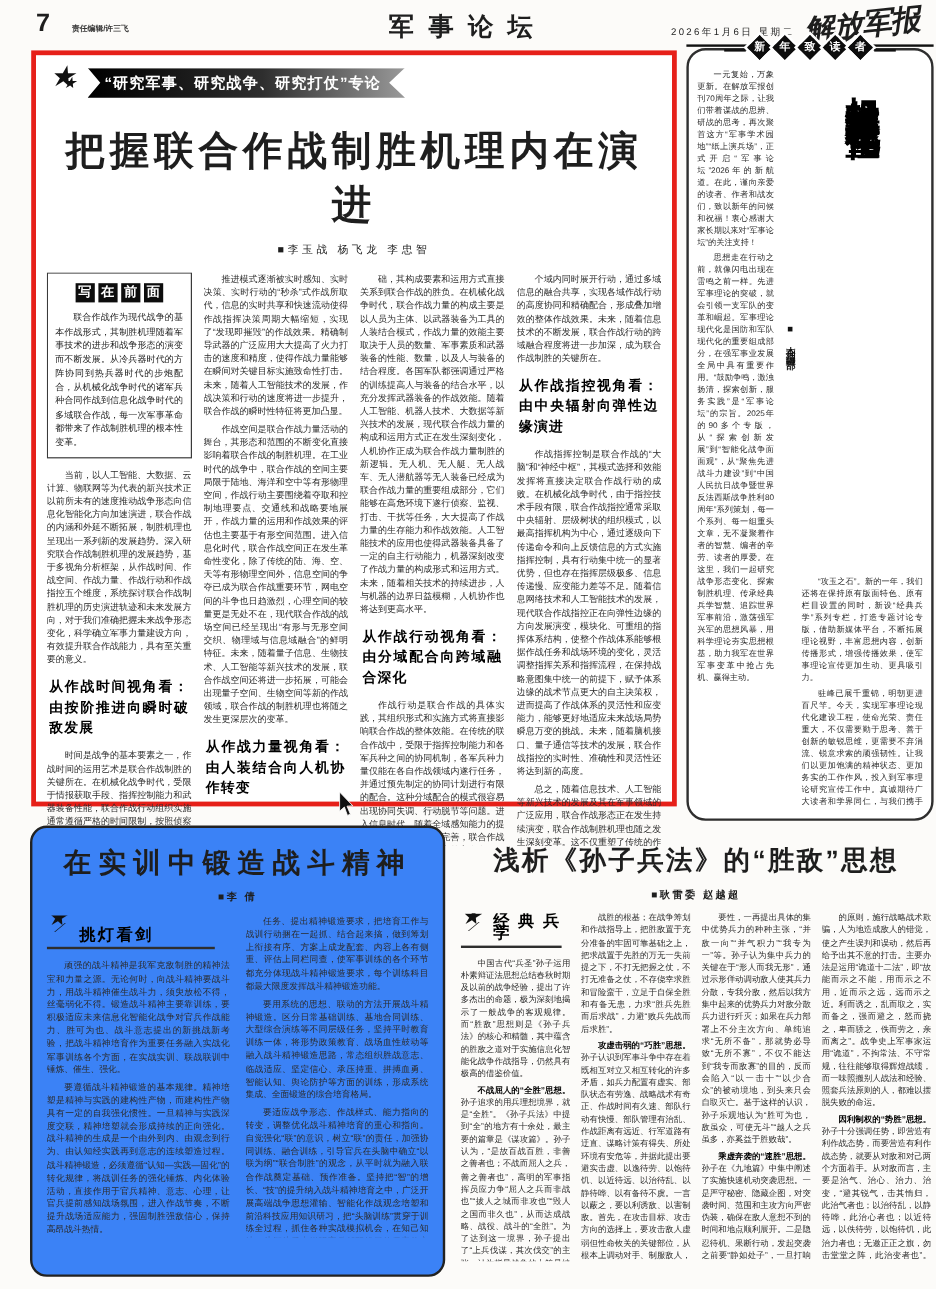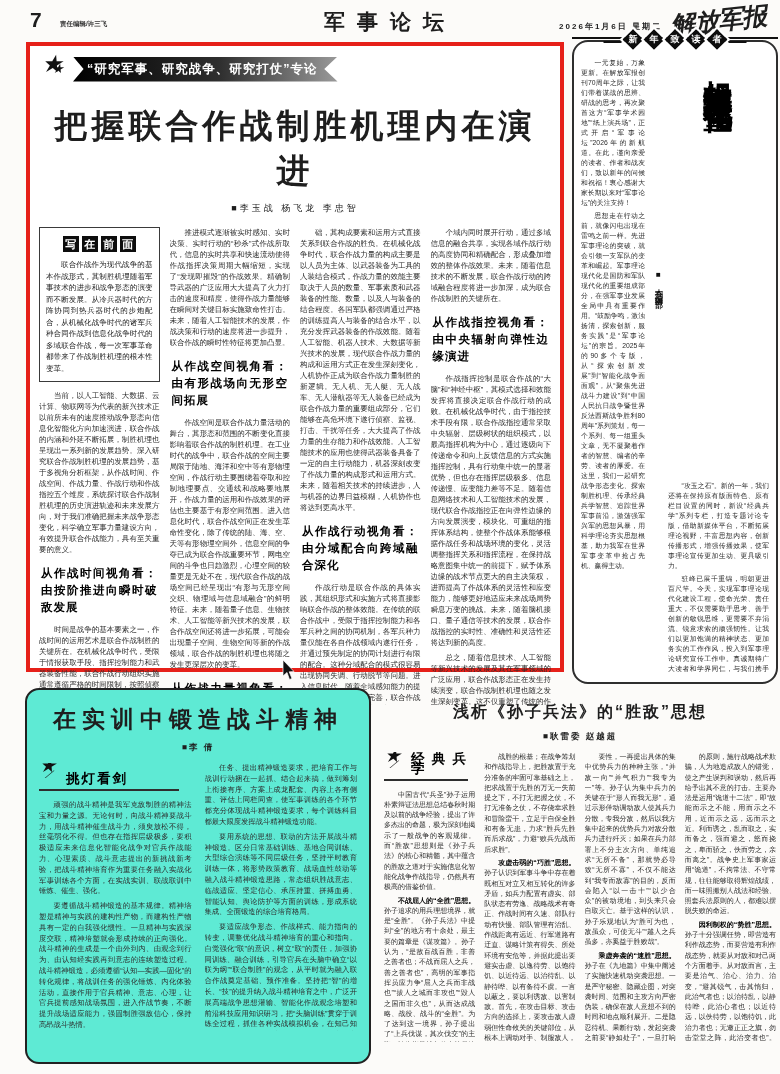--- a/index.html
+++ b/index.html
@@ -3,21 +3,21 @@
 <meta charset="utf-8">
 <style>
   html,body{margin:0;padding:0;}
   body{width:780px;height:1074px;position:relative;background:#fcfbf9;
        font-family:"Liberation Sans",sans-serif;color:#1e1e1e;overflow:hidden;}
   
   .hdr{position:absolute;top:6px;left:0;width:780px;height:32px;}
   .pno{position:absolute;left:30px;top:2px;font-size:21px;font-weight:900;}
   .ed{position:absolute;left:60px;top:14px;font-size:6.5px;font-weight:bold;color:#333;}
   .sec{position:absolute;left:0;right:0;top:2px;text-align:center;font-size:21px;font-weight:900;letter-spacing:12px;}
-  .date{position:absolute;right:118px;top:15px;font-size:8px;letter-spacing:2px;font-weight:bold;}
+  .date{position:absolute;right:118px;top:15px;font-size:8px;letter-spacing:2px;font-weight:normal;}
   .mast{position:absolute;right:14px;top:-2px;font-size:25px;font-weight:900;
         font-family:"Liberation Serif",serif;font-style:italic;transform:rotate(-6deg);letter-spacing:-1px;}
   .hdr-rule{position:absolute;top:37px;left:572px;width:206px;height:2px;background:#111;}
   
   .mainbox{position:absolute;left:26px;top:42px;width:538px;height:630px;border:4px solid #e62019;
            background:#fff;box-sizing:border-box;padding:6px 9px 8px;}
   .banner-row{display:flex;align-items:center;margin:2px 0 0 2px;}
   .star-ico{position:relative;width:32px;height:30px;flex:0 0 32px;}
   .star-ico .s1{position:absolute;left:0;top:-4px;font-size:24px;color:#111;}
   .star-ico .s2{position:absolute;left:11px;top:7px;font-size:13px;color:#111;}
@@ -48,34 +48,34 @@
   .sb-col1{width:64px;flex:0 0 64px;font-size:6.8px;line-height:10px;text-align:justify;overflow:hidden;color:#2b2b2b;}
   .sb-col1 p{margin:0 0 3px;text-indent:2em;}
   .sb-by{flex:0 0 13px;writing-mode:vertical-rl;font-size:8px;letter-spacing:3px;padding-top:212px;color:#111;font-weight:bold;}
   .sb-right{flex:1;display:flex;flex-direction:column;min-width:0;}
   .sb-title{writing-mode:vertical-rl;font-size:29px;font-weight:900;letter-spacing:2px;line-height:34px;
             height:418px;margin:0 auto;color:#000;}
   .sb-bottom{flex:1;font-size:6.8px;line-height:10px;text-align:justify;overflow:hidden;margin-top:5px;color:#2b2b2b;}
   .sb-bottom p{margin:0 0 3px;text-indent:2em;}
   
   .bl{position:absolute;left:25px;top:688px;width:346px;height:376px;border:2px solid #222;border-radius:14px;
-      box-sizing:border-box;background:#5eead4;padding:10px 12px 8px;}
+      box-sizing:border-box;background:#3b82f6;padding:10px 12px 8px;}
   .bl-title{text-align:center;font-size:23px;font-weight:900;letter-spacing:6px;margin:4px 0 7px;}
   .sm-by{text-align:center;font-size:8.5px;font-weight:bold;letter-spacing:2px;margin-bottom:9px;}
   .bl-cols{display:flex;gap:13px;height:268px;overflow:hidden;}
   .bcol{flex:1 1 0;min-width:0;font-size:7.3px;line-height:10.8px;text-align:justify;overflow:hidden;color:#2b2b2b;}
   .bcol p{margin:0 0 4px;text-indent:2em;}
   .cbadge{display:flex;align-items:flex-end;gap:5px;margin:2px 0 9px;border-bottom:2px solid #2e2e2e;
           padding-bottom:4px;width:92%;}
   .cbadge .cb-star{position:relative;width:22px;height:20px;flex:0 0 22px;}
   .cbadge .cb-star .s1{position:absolute;left:0;top:-4px;font-size:19px;color:#111;}
   .cbadge .cb-star .s2{position:absolute;left:10px;top:4px;font-size:11px;color:#111;transform:skewX(-20deg);}
   .cbadge b{font-size:13.5px;letter-spacing:2px;color:#000;}
   .br{position:absolute;left:382px;top:688px;width:396px;height:376px;box-sizing:border-box;padding:6px 2px 0;}
-  .br-title{text-align:center;font-size:16px;font-weight:900;letter-spacing:2px;margin:8px 0 8px;}
+  .br-title{text-align:center;font-size:22px;font-weight:900;letter-spacing:2px;margin:8px 0 8px;}
   .br-cols{display:flex;gap:9px;height:290px;overflow:hidden;}
   .scol{flex:1 1 0;min-width:0;font-size:7px;line-height:10.3px;text-align:justify;overflow:hidden;color:#2b2b2b;}
   .scol p{margin:0 0 3px;text-indent:2em;}
   .lead{font-weight:900;color:#000;}
   
   .cursor{position:absolute;left:282px;top:660px;width:15px;height:21px;z-index:40;}
 </style>
 </head>
 <body>
 
@@ -108,21 +108,20 @@
           <span>面</span>
         </div>
         <p>联合作战作为现代战争的基本作战形式，其制胜机理随着军事技术的进步和战争形态的演变而不断发展。从冷兵器时代的方阵协同到热兵器时代的步炮配合，从机械化战争时代的诸军兵种合同作战到信息化战争时代的多域联合作战，每一次军事革命都带来了作战制胜机理的根本性变革。</p>
       </div>
       <p>当前，以人工智能、大数据、云计算、物联网等为代表的新兴技术正以前所未有的速度推动战争形态向信息化智能化方向加速演进，联合作战的内涵和外延不断拓展，制胜机理也呈现出一系列新的发展趋势。深入研究联合作战制胜机理的发展趋势，基于多视角分析框架，从作战时间、作战空间、作战力量、作战行动和作战指控五个维度，系统探讨联合作战制胜机理的历史演进轨迹和未来发展方向，对于我们准确把握未来战争形态变化，科学确立军事力量建设方向，有效提升联合作战能力，具有至关重要的意义。</p>
       <div class="colhead">从作战时间视角看：由按阶推进向瞬时破敌发展</div>
       <p>时间是战争的基本要素之一，作战时间的运用艺术是联合作战制胜的关键所在。在机械化战争时代，受限于情报获取手段、指挥控制能力和武器装备性能，联合作战行动组织实施通常遵循严格的时间限制，按照侦察预警、火力准备、前沿突破、纵深攻击、巩固防御的阶段划分依次展开，各军兵种力量在各阶段根据预定计划递进执行作战任务。这种作战模式下，作战节奏相对缓慢，时间利用效率不高，往往需要数天甚至数月才能完成一个战役阶段。随着信息技术和精确制导武器的发展，现代联合作战的时间维度制胜机理正在向“瞬时破敌”方向转变，作战行动节奏大大加快，作战阶段划分日益模糊，传统的</p>
     </div>
     <div class="col">
       <p>推进模式逐渐被实时感知、实时决策、实时行动的“秒杀”式作战所取代，信息的实时共享和快速流动使得作战指挥决策周期大幅缩短，实现了“发现即摧毁”的作战效果。精确制导武器的广泛应用大大提高了火力打击的速度和精度，使得作战力量能够在瞬间对关键目标实施致命性打击。未来，随着人工智能技术的发展，作战决策和行动的速度将进一步提升，联合作战的瞬时性特征将更加凸显。</p>
-      <div class="colhead">从作战空间视角看：由有形战场向无形空间拓展</div>
       <p>作战空间是联合作战力量活动的舞台，其形态和范围的不断变化直接影响着联合作战的制胜机理。在工业时代的战争中，联合作战的空间主要局限于陆地、海洋和空中等有形物理空间，作战行动主要围绕着夺取和控制地理要点、交通线和战略要地展开，作战力量的运用和作战效果的评估也主要基于有形空间范围。进入信息化时代，联合作战空间正在发生革命性变化，除了传统的陆、海、空、天等有形物理空间外，信息空间的争夺已成为联合作战重要环节，网电空间的斗争也日趋激烈，心理空间的较量更是无处不在，现代联合作战的战场空间已经呈现出“有形与无形空间交织、物理域与信息域融合”的鲜明特征。未来，随着量子信息、生物技术、人工智能等新兴技术的发展，联合作战空间还将进一步拓展，可能会出现量子空间、生物空间等新的作战领域，联合作战的制胜机理也将随之发生更深层次的变革。</p>
       <div class="colhead">从作战力量视角看：由人装结合向人机协作转变</div>
 
     </div>
     <div class="col">
       <p>础，其构成要素和运用方式直接关系到联合作战的胜负。在机械化战争时代，联合作战力量的构成主要是以人员为主体、以武器装备为工具的人装结合模式，作战力量的效能主要取决于人员的数量、军事素质和武器装备的性能、数量，以及人与装备的结合程度。各国军队都强调通过严格的训练提高人与装备的结合水平，以充分发挥武器装备的作战效能。随着人工智能、机器人技术、大数据等新兴技术的发展，现代联合作战力量的构成和运用方式正在发生深刻变化，人机协作正成为联合作战力量制胜的新逻辑。无人机、无人艇、无人战车、无人潜航器等无人装备已经成为联合作战力量的重要组成部分，它们能够在高危环境下遂行侦察、监视、打击、干扰等任务，大大提高了作战力量的生存能力和作战效能。人工智能技术的应用也使得武器装备具备了一定的自主行动能力，机器深刻改变了作战力量的构成形式和运用方式。未来，随着相关技术的持续进步，人与机器的边界日益模糊，人机协作也将达到更高水平。</p>
       <div class="colhead">从作战行动视角看：由分域配合向跨域融合深化</div>
       <p>作战行动是联合作战的具体实践，其组织形式和实施方式将直接影响联合作战的整体效能。在传统的联合作战中，受限于指挥控制能力和各军兵种之间的协同机制，各军兵种力量仅能在各自作战领域内遂行任务，并通过预先制定的协同计划进行有限的配合。这种分域配合的模式很容易出现协同失调、行动脱节等问题。进入信息时代，随着全域感知能力的提升和指挥控制手段的完善，联合作战行动正逐步向跨域融合的方向发展。跨域融合强调打破各作战领域之间的界限，实现作战力量在陆、海、空、天、电、网等多域空间的无缝衔接和深度融合，形成整体联动的作战效果。各域作战力量能够实时共享战场信息，动态调整作战行动，快速跨越地理空间和领域界限，在多</p>
     </div>
     <div class="col">
@@ -173,21 +172,21 @@
   <div class="sm-by">■李  倩</div>
   <div class="bl-cols">
     <div class="bcol">
       <div class="cbadge">
         <span class="cb-star">
             <i class="s1">★</i>
             <i class="s2">⁄</i>
           </span>
         <b>挑灯看剑</b>
       </div>
-      <p>顽强的战斗精神是我军克敌制胜的精神法宝和力量之源。无论何时，向战斗精神要战斗力，用战斗精神催生战斗力，须臾放松不得，丝毫弱化不得。但也存在指挥层级极多，要积极适应未来信息化智能化战争对官兵作战能力、心理素质、战斗意志提出的新挑战新考验，把战斗精神培育作为重要任务融入实战化军事训练各个方面，在实战实训、联战联训中锤炼、催生、强化。</p>
+      <p>顽强的战斗精神是我军克敌制胜的精神法宝和力量之源。无论何时，向战斗精神要战斗力，用战斗精神催生战斗力，须臾放松不得，丝毫弱化不得。锻造战斗精神主要靠训练，要积极适应未来信息化智能化战争对官兵作战能力、胜可为也、战斗意志提出的新挑战新考验，把战斗精神培育作为重要任务融入实战化军事训练各个方面，在实战实训、联战联训中锤炼、催生、强化。</p>
       <p>要遵循战斗精神锻造的基本规律。精神培塑是精神与实践的建构性产物，而建构性产物具有一定的自我强化惯性。一旦精神与实践深度交联，精神培塑就会形成持续的正向强化。战斗精神的生成是一个由外到内、由观念到行为、由认知经实践再到意志的连续塑造过程。战斗精神锻造，必须遵循“认知—实践—固化”的转化规律，将战训任务的强化锤炼、内化体验活动，直接作用于官兵精神、意志、心理，让官兵提前感知战场氛围，进入作战节奏，不断提升战场适应能力，强固制胜强敌信心，保持高昂战斗热情。</p>
 
     </div>
     <div class="bcol">
       <p>任务、提出精神锻造要求，把培育工作与战训行动捆在一起抓、结合起来搞，做到筹划上衔接有序、方案上成龙配套、内容上各有侧重、评估上同栏同查，使军事训练的各个环节都充分体现战斗精神锻造要求，每个训练科目都最大限度发挥战斗精神锻造功能。</p>
       <p>要用系统的思想、联动的方法开展战斗精神锻造。区分日常基础训练、基地合同训练、大型综合演练等不同层级任务，坚持平时教育训练一体，将形势政策教育、战场血性鼓动等融入战斗精神锻造思路，常态组织胜战意志、临战适应、坚定信心、承压持重、拼搏血勇、智能认知、舆论防护等方面的训练，形成系统集成、全面锻造的综合培育格局。</p>
       <p>要适应战争形态、作战样式、能力指向的转变，调整优化战斗精神培育的重心和指向。自觉强化“联”的意识，树立“联”的责任，加强协同训练、融合训练，引导官兵在头脑中确立“以联为纲”“联合制胜”的观念，从平时就为融入联合作战奠定基础、预作准备。坚持把“智”的增长、“技”的提升纳入战斗精神培育之中，广泛开展高端战争思想灌输、智能化作战观念培塑和前沿科技应用知识研习，把“头脑训练”贯穿于训练全过程，抓住各种实战模拟机会，在知己知彼、斗智斗勇中增强官兵驾驭战局的坚定信心和实战能力。</p>
     </div>
   </div>
 </div>

